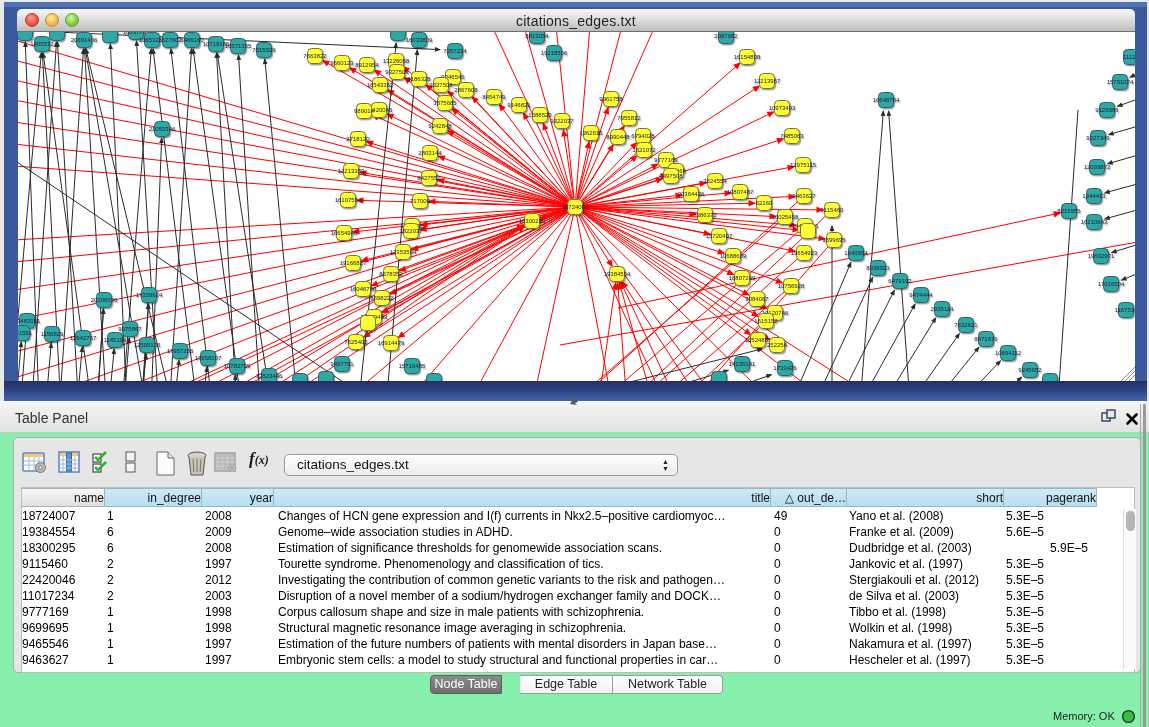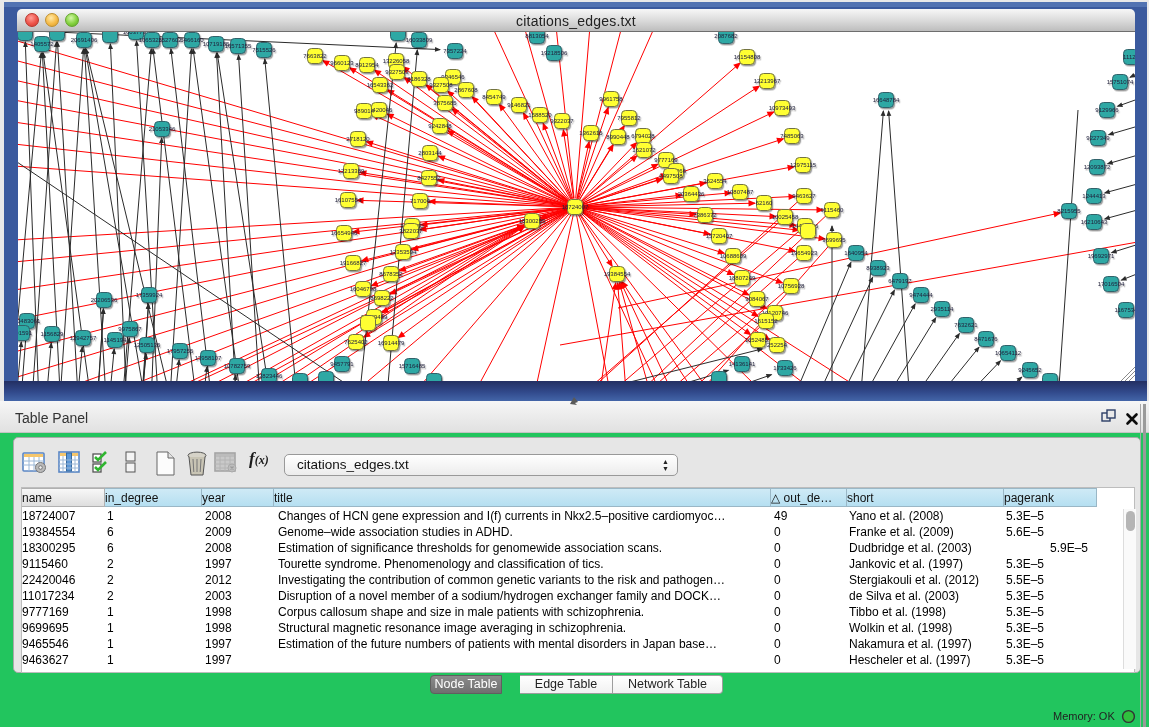--- a/index.html
+++ b/index.html
@@ -11,25 +11,25 @@
 
 #titlebar{left:17px;top:9px;width:1118px;height:23px;border-radius:5px 5px 0 0;background:linear-gradient(#f7f7f7,#d9d9d9 55%,#bdbdbd);border-bottom:1px solid #6e6e6e}
 #titlebar .tl{position:absolute;top:4px;width:14px;height:14px;border-radius:50%}
 #title{position:absolute;width:100%;text-align:center;top:4px;font-size:14px;color:#222;letter-spacing:.2px}
 #canvas{left:18px;top:32px;width:1117px;height:349px;background:#fff;overflow:hidden}
 
 #rsz{left:569px;top:396px;width:10px;height:9px;z-index:30}
 
 #tpbar{left:0;top:401px;width:1149px;height:32px;background:linear-gradient(#f6f6f6,#e1e1e1);border-bottom:1px solid #c4c4c4}
 #tpbar .lbl{position:absolute;left:15px;top:9px;font-size:14px;color:#333}
-#tpbody{left:0;top:433px;width:1149px;height:294px;background:#22c55e}
+#tpbody{left:0;top:433px;width:1149px;height:294px;background:#86efac}
 #panel{left:13px;top:4px;width:1128px;height:236px;background:#e6e6e6;border:1px solid #a9a9a9;border-radius:5px}
 #combo{left:270px;top:16px;width:394px;height:22px;background:linear-gradient(#fff,#ececec);border:1px solid #999;border-radius:5px;font-size:13.5px;color:#111;line-height:20px;padding-left:12px}
 #combo .arr{position:absolute;right:8px;top:3px;font-size:7px;color:#222;line-height:7px;text-align:center}
-.hcell{position:absolute;top:0;height:19px;background:linear-gradient(#cfeaf6,#b5dff1);border:1px solid #9ab7c6;border-left:none;font-size:12px;text-align:left;line-height:18px;color:#111}
+.hcell{position:absolute;top:0;height:19px;background:linear-gradient(#cfeaf6,#b5dff1);border:1px solid #9ab7c6;border-left:none;font-size:12px;text-align:right;line-height:18px;color:#111}
 .trow{position:absolute;left:0;height:16px;width:1120px;font-size:12px;color:#000}
 .trow span{position:absolute;top:1px;white-space:nowrap}
 #tabs{left:430px;top:242px;height:19px}
 .tab{position:absolute;top:0;height:19px;border:1px solid #9d9d9d;background:linear-gradient(#fff,#f1f1f1);font-size:12.5px;color:#222;text-align:center;line-height:17px}
 #memok{left:1053px;top:710px;font-size:11px;color:#222}
 .icn{position:absolute;top:13px}
 </style></head>
 <body>
 <div id="stage">
 <div class="abs" id="desk">
@@ -813,20 +813,21 @@
         <span style="left:205px">1997</span>
         <span style="left:278px">Estimation of the future numbers of patients with mental disorders in Japan base…</span>
         <span style="left:774px">0</span>
         <span style="left:849px">Nakamura et al. (1997)</span>
         <span style="left:1006px">5.3E–5</span>
 </div>
 <div class="trow" style="top:219px">
 <span style="left:22px">9463627</span>
         <span style="left:107px">1</span>
         <span style="left:205px">1997</span>
+        <span style="left:278px">Embryonic stem cells: a model to study structural and functional properties in car…</span>
         <span style="left:774px">0</span>
         <span style="left:849px">Hescheler et al. (1997)</span>
         <span style="left:1006px">5.3E–5</span>
 </div>
  <div class="abs" id="tabs">
   <div class="tab" style="left:0;width:72px;border-radius:4px 0 0 4px;background:linear-gradient(#8b8b8b,#6f6f6f);color:#fff;border-color:#5f5f5f">Node Table</div>
   <div class="tab" style="left:90px;width:93px;border-left:none">Edge Table</div>
   <div class="tab" style="left:183px;width:110px;border-left:none;border-radius:0 4px 4px 0">Network Table</div>
  </div>
 </div>

